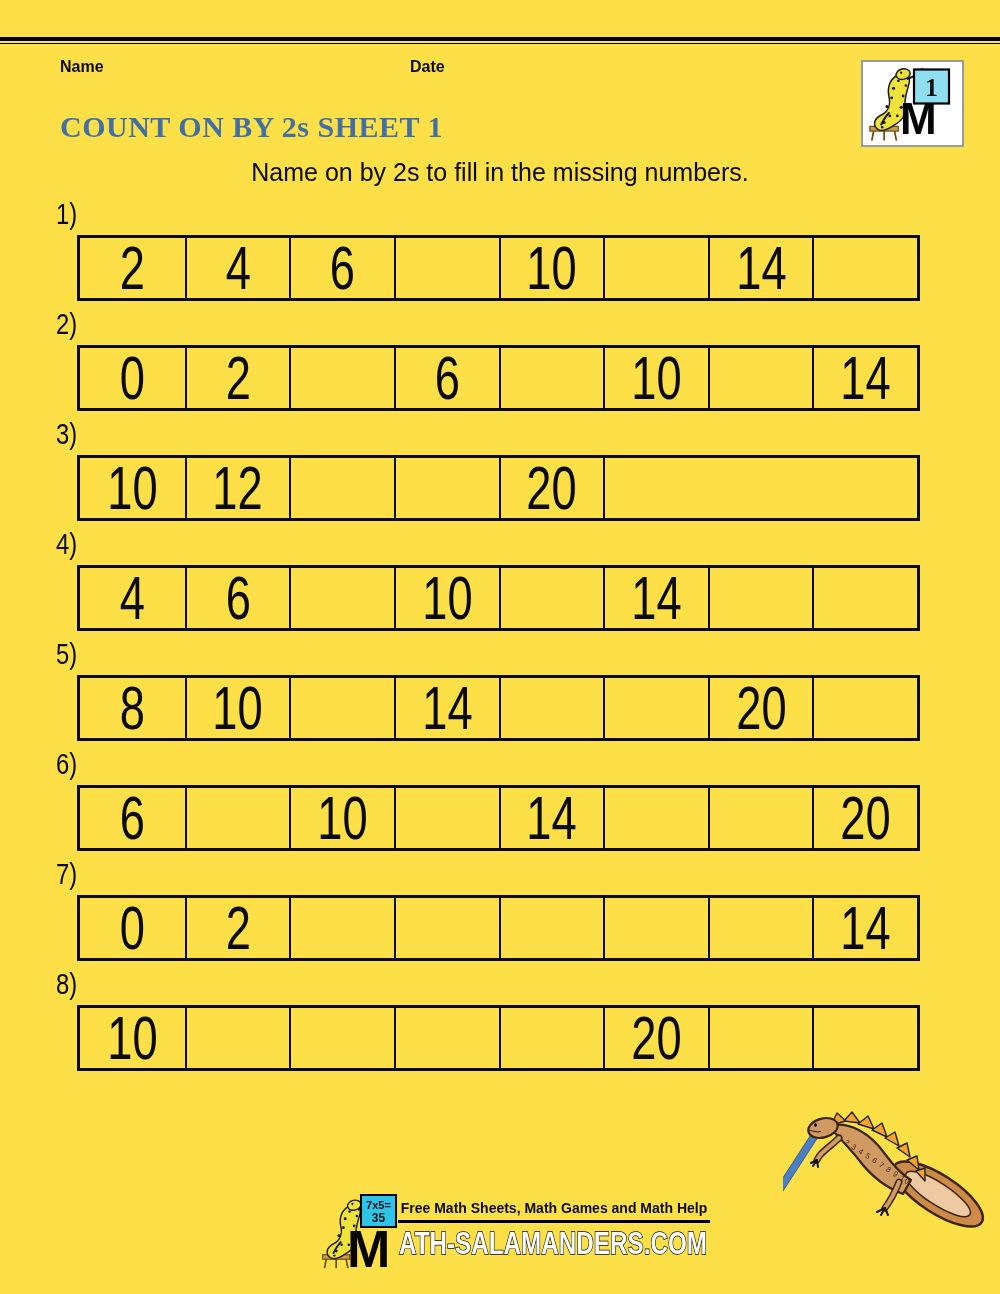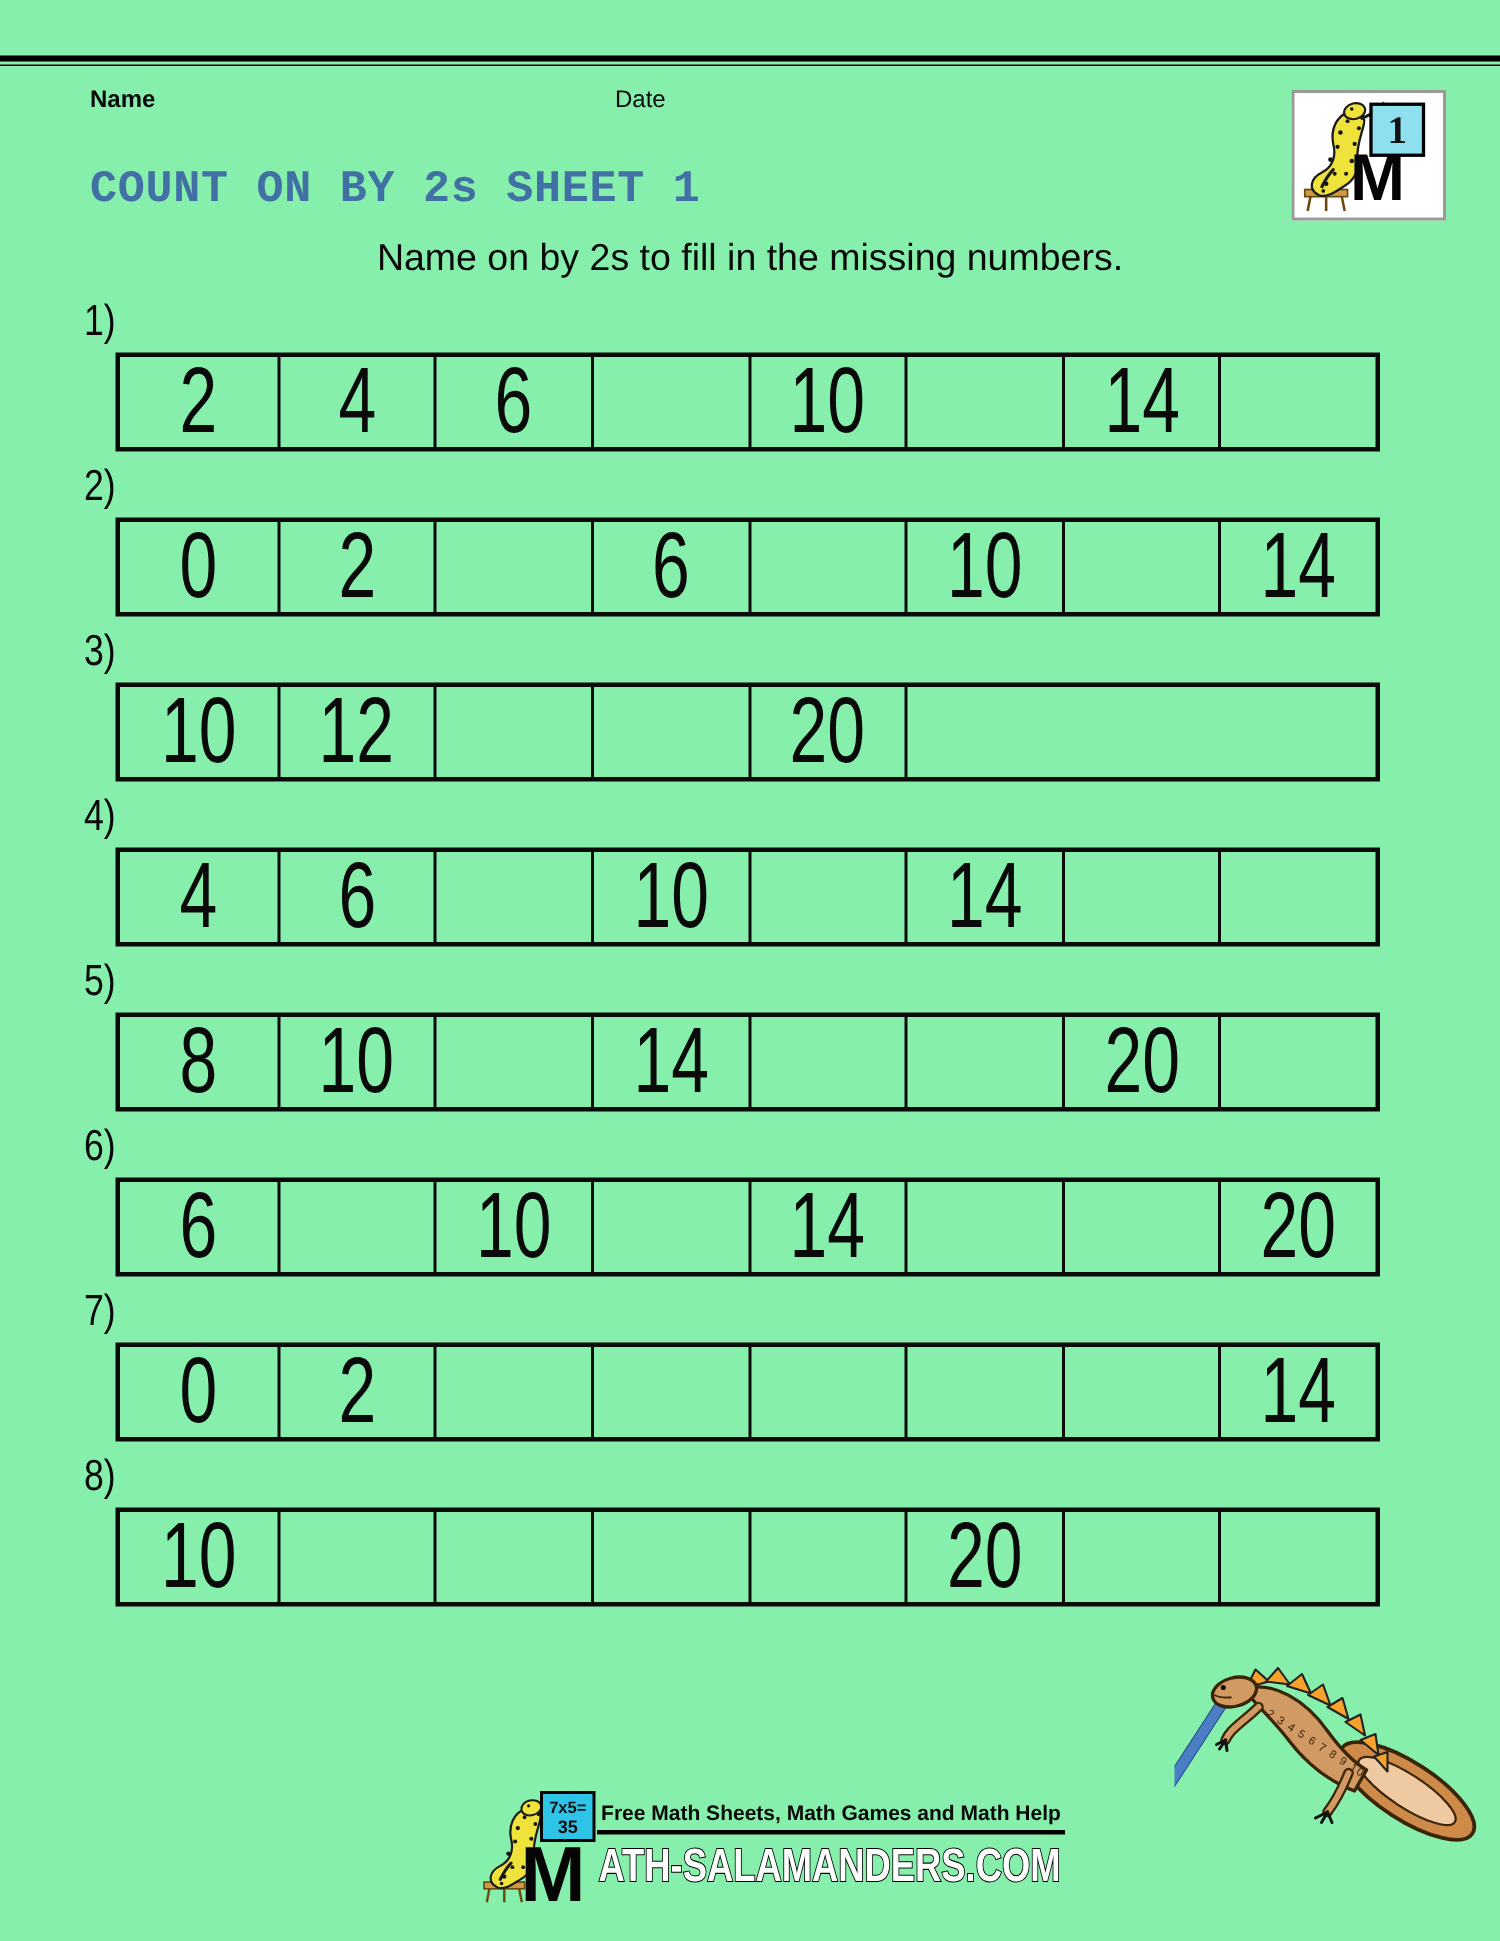--- a/index.html
+++ b/index.html
@@ -1,35 +1,35 @@
 <!DOCTYPE html>
 <html><head>
 <meta charset="utf-8">
 <style>
   html, body { margin:0; padding:0; background:#ffffff; }
   .page {
     position:relative; width:1000px; height:1294px;
-    background:#86efac; overflow:hidden;
+    background:#fde047; overflow:hidden;
     font-family:"Liberation Sans", sans-serif; color:#0a0a0a;
   }
   
   .top-rule { margin-top:37px; height:2px; border-top:4px solid #000; border-bottom:1px solid #000; }
 
   .header-row { position:relative; margin-top:14px; height:20px; }
   .name-label { position:absolute; left:60px; top:0; font-size:16px; font-weight:bold; }
-  .date-label { position:absolute; left:410px; top:0; font-size:16px; font-weight:normal; }
+  .date-label { position:absolute; left:410px; top:0; font-size:16px; font-weight:bold; }
 
   .badge {
     position:absolute; top:60px; left:861px; width:103px; height:87px;
     background:#fff; border:2px solid #9a9a9a; box-sizing:border-box;
   }
   .badge svg { display:block; width:100%; height:100%; }
 
   .title {
-    margin:32px 0 0 60px; font-family:Liberation Mono, monospace;
+    margin:32px 0 0 60px; font-family:Liberation Serif, serif;
     font-size:30px; font-weight:bold; color:#4170A4; letter-spacing:0.5px;
   }
   .instruction { margin-top:14px; text-align:center; font-size:25px; color:#0a0a0a; }
 
   .problems { margin-top:12px; }
   .problem-label { margin:8px 0 6px 56px; height:30px; line-height:30px; font-size:29px; }
   .problem-label .plabel-text { display:inline-block; transform:scaleX(0.82); transform-origin:left center; }
   .strip {
     margin-left:77px; width:843px; height:66px; box-sizing:border-box;
     border:3px solid #0a0a0a; display:grid; grid-template-columns:repeat(8, 1fr);

